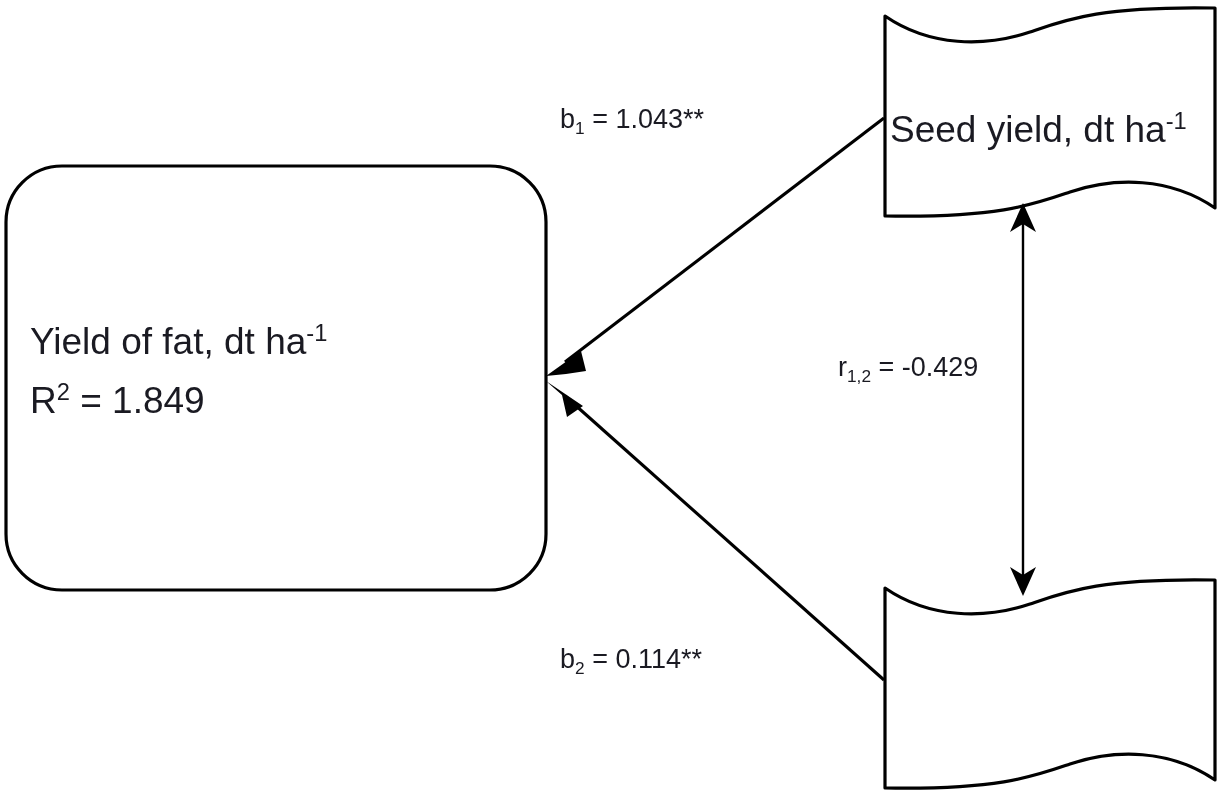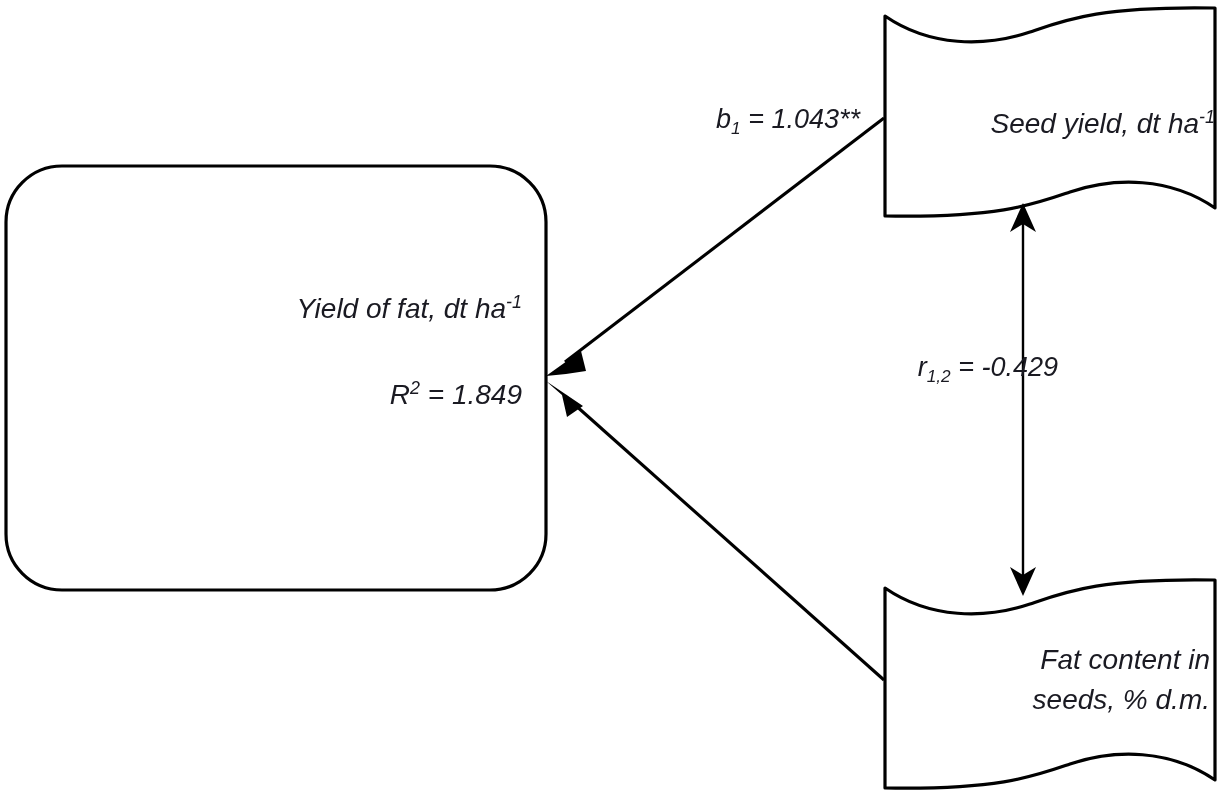--- a/index.html
+++ b/index.html
@@ -50,35 +50,34 @@
     stroke: #000000;
     stroke-width: 2.4;
   }
   .arrow-head {
     fill: #000000;
     stroke: none;
   }
   .node-text, .edge-label {
     position: absolute;
     color: #1a1a22;
-    text-align: right;
+    text-align: left;
     line-height: 1.42;
     white-space: pre-line;
     pointer-events: none;
-    font-style: italic;
   }
   .node-text {
-    font-size: 28px;
+    font-size: 37px;
   }
   .edge-label {
     font-size: 27px;
   }
   #label-yield-of-fat {
     left: 30px;
-    top: 289px;
+    top: 316px;
     width: 492px;
   }
   #label-r-squared {
     left: 30px;
     top: 375px;
     width: 492px;
   }
   #label-seed-yield {
     left: 890px;
     top: 104px;
@@ -156,21 +155,20 @@
       <polygon class="arrow-head" points="1023,596 1036,567 1023,575 1010,567"></polygon>
     </g>
   </svg>
 
   <div class="node-text" id="label-yield-of-fat"><span>Yield of fat, dt ha</span><sup>-1</sup></div>
 
   <div class="node-text" id="label-r-squared"><span>R</span><sup>2</sup><span> = 1.849</span></div>
 
   <div class="node-text" id="label-seed-yield"><span>Seed yield, dt ha</span><sup>-1</sup></div>
 
-  <div class="node-text" id="label-fat-content">Fat content in
-seeds, % d.m.</div>
 
   <div class="edge-label" id="label-b1"><span>b</span><sub>1</sub><span> = </span><span>1.043</span><span>**</span></div>
 
+  <div class="edge-label" id="label-b2"><span>b</span><sub>2</sub><span> = </span><span>0.114</span><span>**</span></div>
 
   <div class="edge-label" id="label-r12"><span>r</span><sub>1,2</sub><span> = </span><span>-0.429</span></div>
 
 </div>
 
 </body></html>

